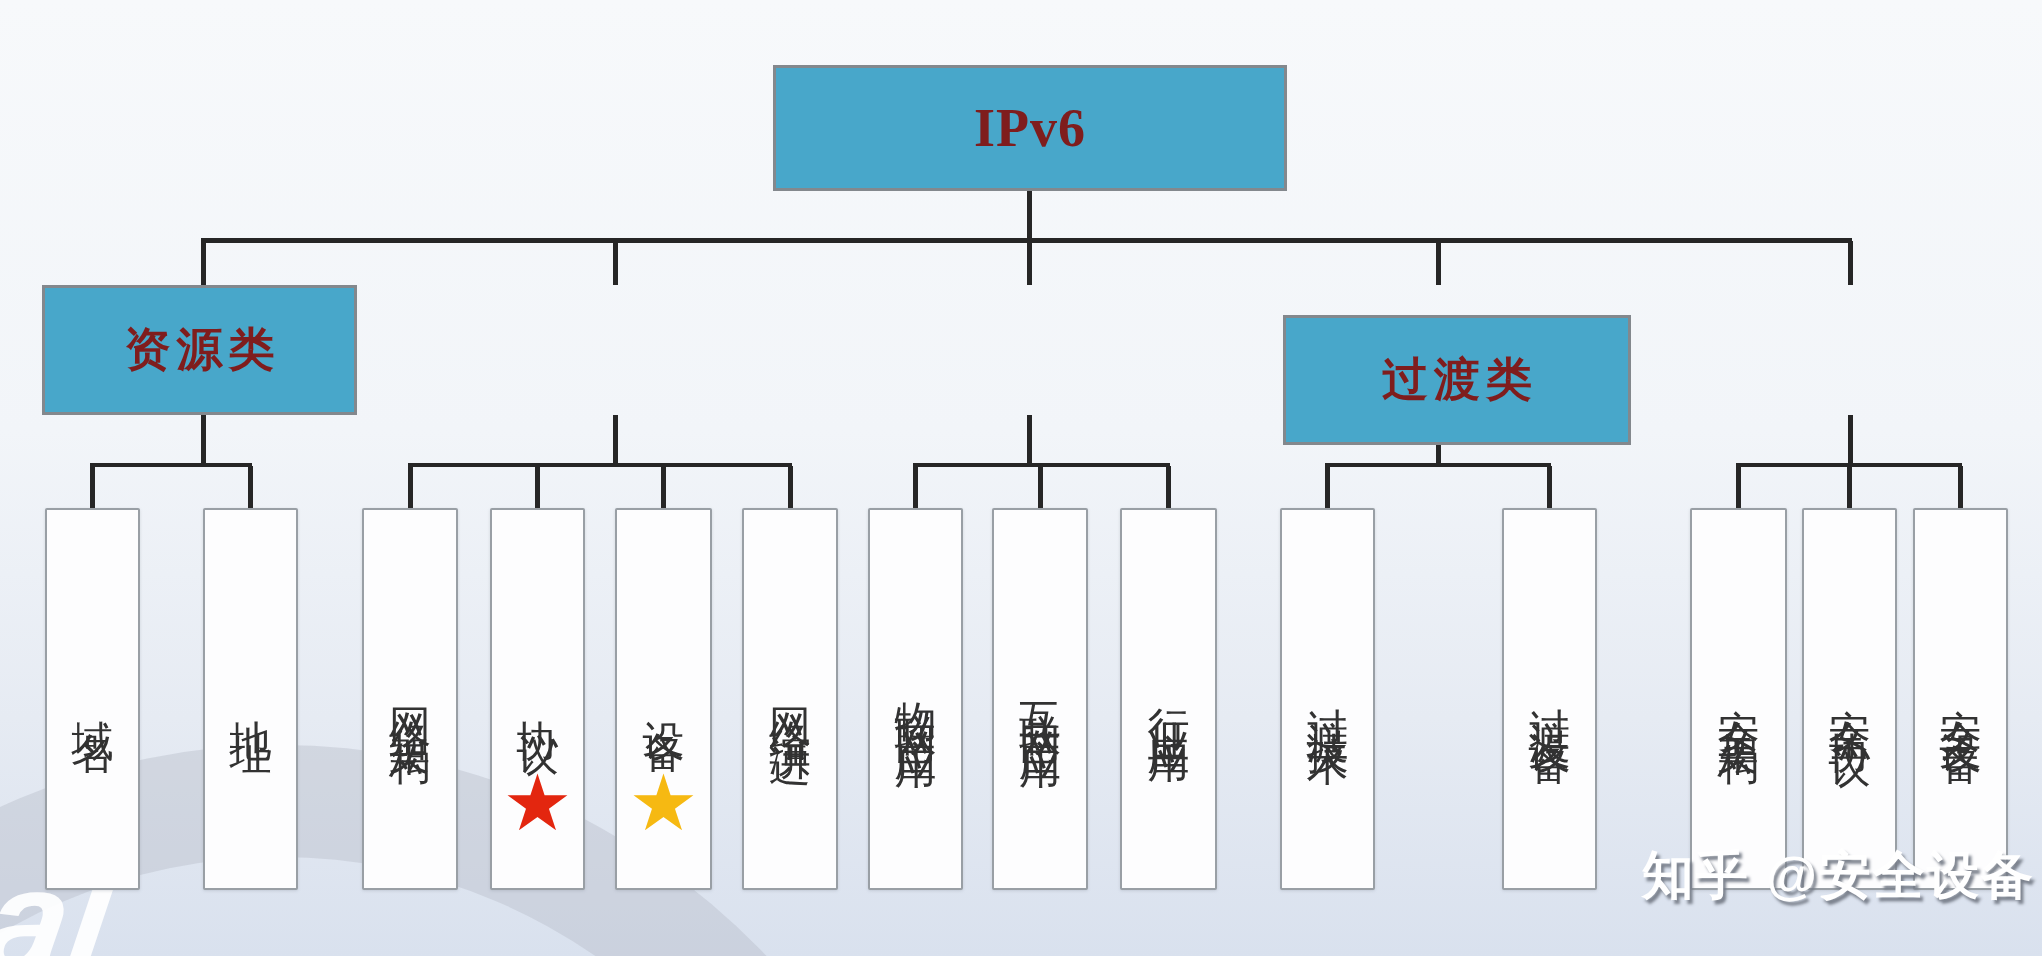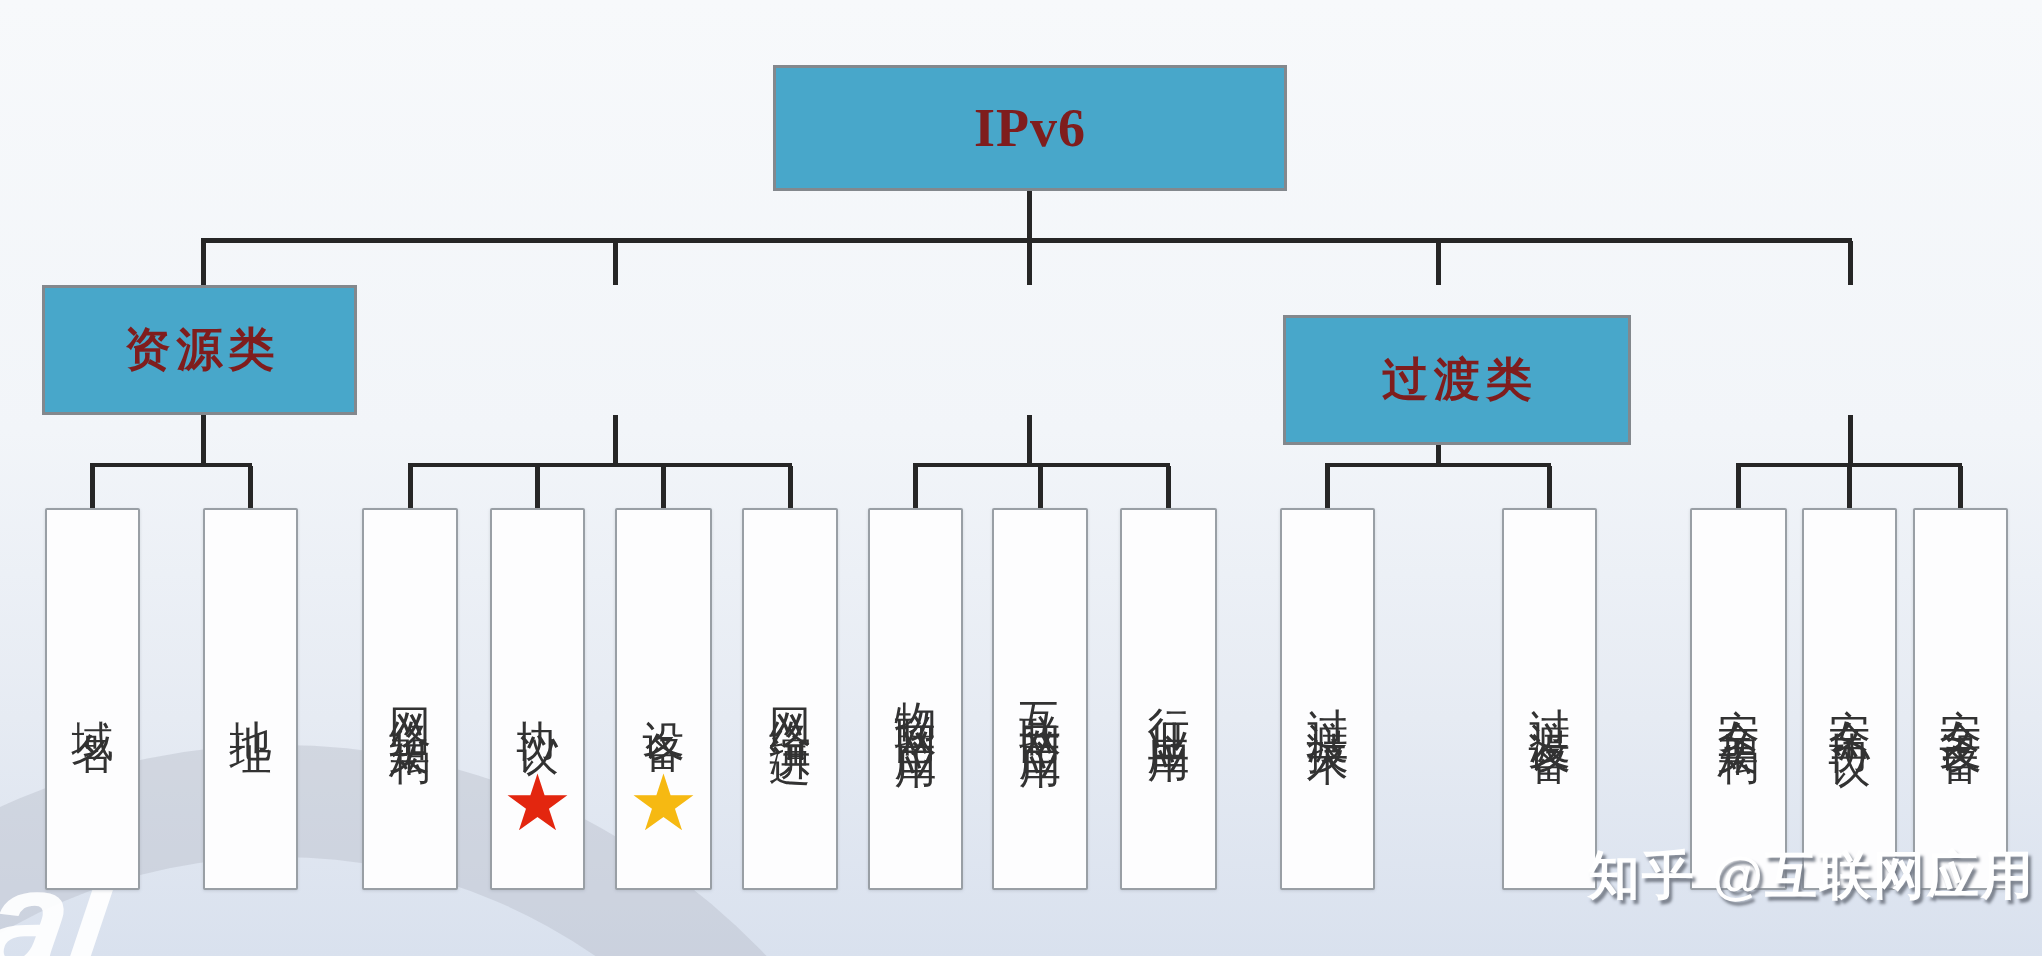--- a/index.html
+++ b/index.html
@@ -156,15 +156,15 @@
   <div class="leaf" style="left:1690px;top:508px;width:97px;height:382px;">
     <span class="vtext">安全架构</span>
   </div>
   <div class="leaf" style="left:1802px;top:508px;width:95px;height:382px;">
     <span class="vtext">安全协议</span>
   </div>
   <div class="leaf" style="left:1913px;top:508px;width:95px;height:382px;">
     <span class="vtext">安全设备</span>
   </div>
 
-  <div class="watermark">知乎 @互联网应用</div>
+  <div class="watermark">知乎 @安全设备</div>
 
 </div>
 
 </body></html>

